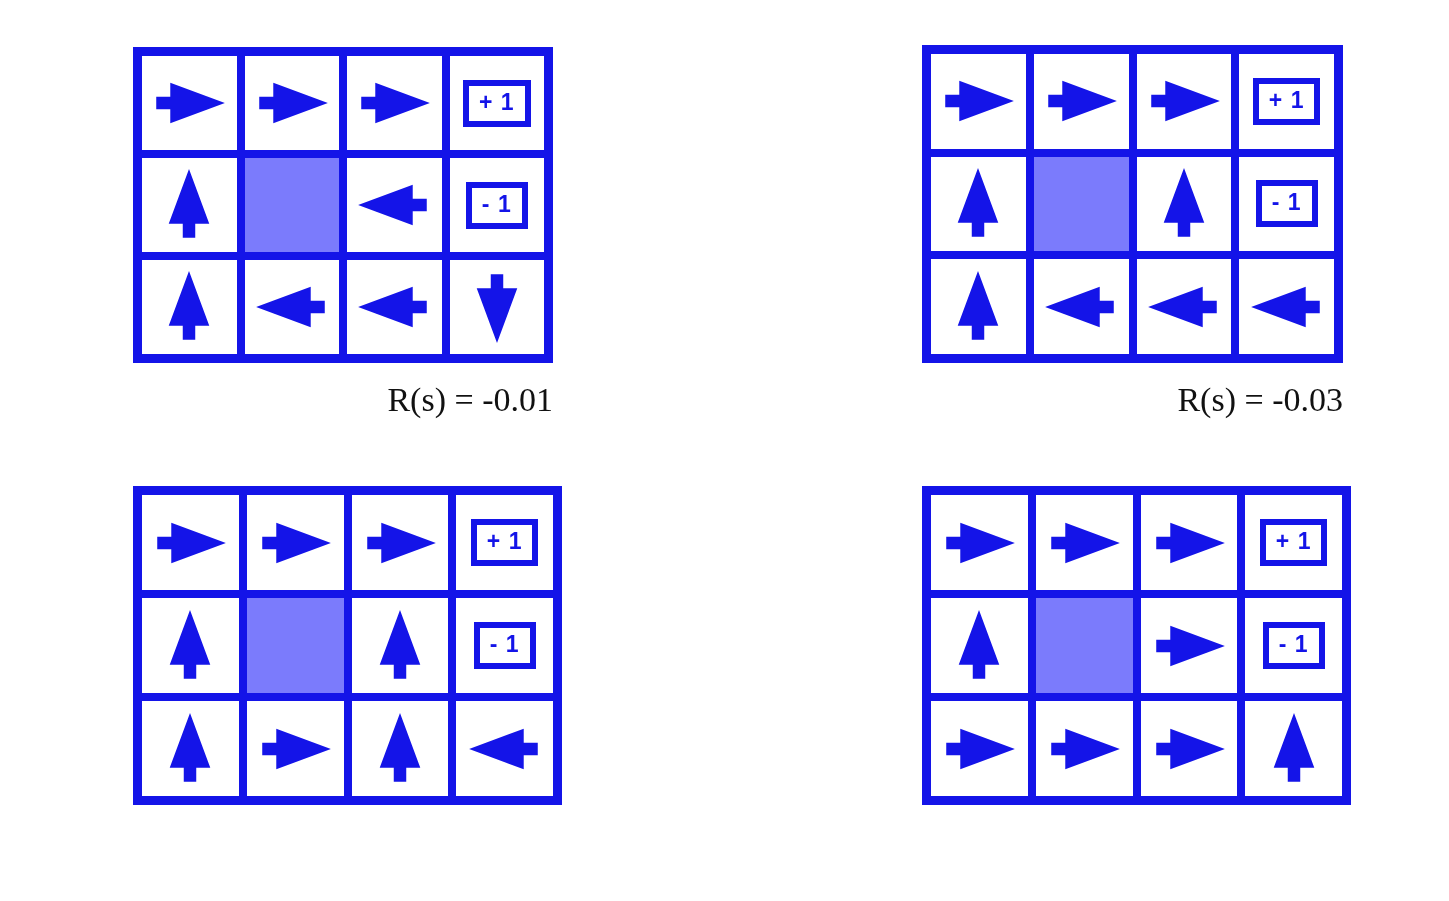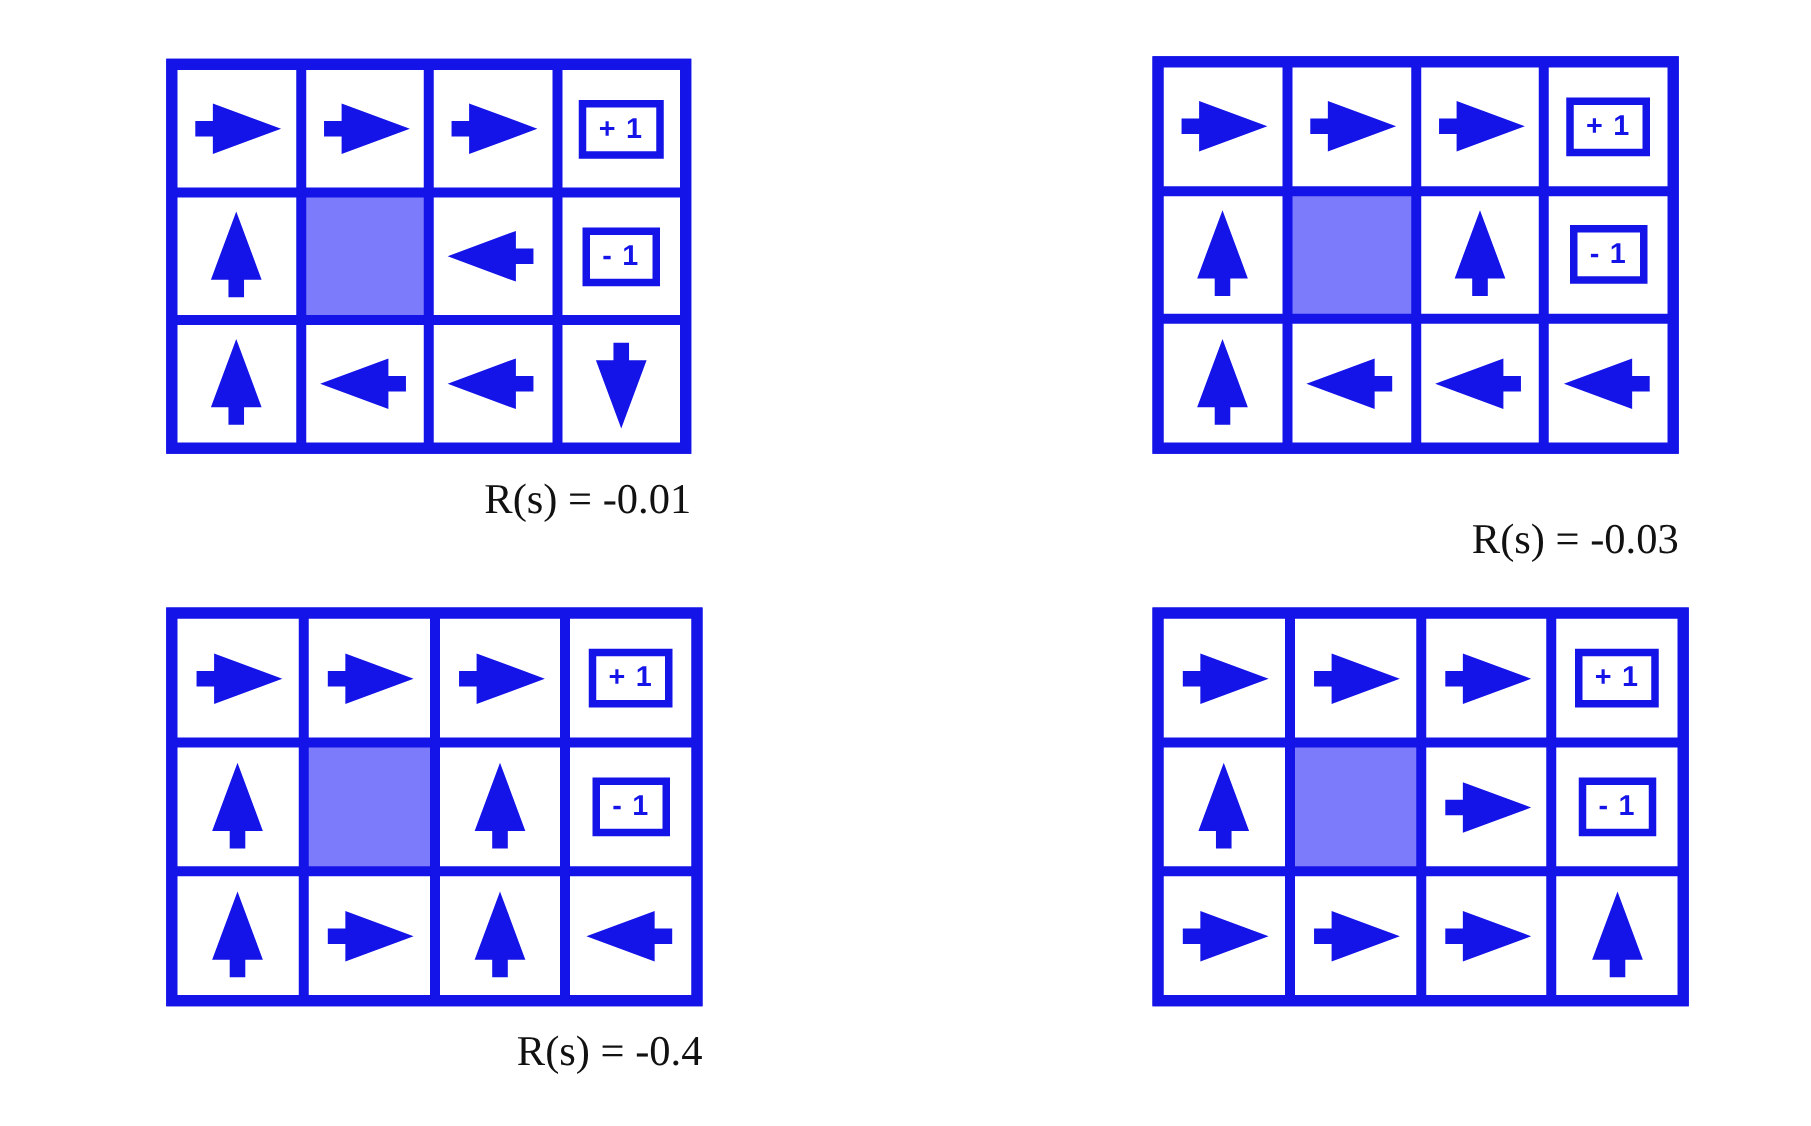--- a/index.html
+++ b/index.html
@@ -245,21 +245,21 @@
           </span>
         </div>
         <div class="cell">
           <span class="arrow dir-left">
             <svg width="78" height="78" viewBox="0 0 100 100" xmlns="http://www.w3.org/2000/svg" aria-hidden="true">
               <path class="arrow-fill" d="M 8,42 L 26,42 L 26,24 L 96,50 L 26,76 L 26,58 L 8,58 Z"></path>
             </svg>
           </span>
         </div>
       </div>
-    <div class="caption" style="top:336px;margin-top:32px;">R(s) = -0.03</div>
+    <div class="caption" style="top:336px;">R(s) = -0.03</div>
   </div>
 
   <div class="panel" style="left:133px; top:486px; width:429px; height:400px;">
     <div class="grid" style="width:429px; height:319px;">
         <div class="cell">
           <span class="arrow dir-right">
             <svg width="78" height="78" viewBox="0 0 100 100" xmlns="http://www.w3.org/2000/svg" aria-hidden="true">
               <path class="arrow-fill" d="M 8,42 L 26,42 L 26,24 L 96,50 L 26,76 L 26,58 L 8,58 Z"></path>
             </svg>
           </span>
@@ -325,21 +325,20 @@
           </span>
         </div>
         <div class="cell">
           <span class="arrow dir-left">
             <svg width="78" height="78" viewBox="0 0 100 100" xmlns="http://www.w3.org/2000/svg" aria-hidden="true">
               <path class="arrow-fill" d="M 8,42 L 26,42 L 26,24 L 96,50 L 26,76 L 26,58 L 8,58 Z"></path>
             </svg>
           </span>
         </div>
       </div>
-    <div class="caption" style="top:337px;">R(s) = -0.4</div>
   </div>
 
   <div class="panel" style="left:922px; top:486px; width:429px; height:400px;">
     <div class="grid" style="width:429px; height:319px;">
         <div class="cell">
           <span class="arrow dir-right">
             <svg width="78" height="78" viewBox="0 0 100 100" xmlns="http://www.w3.org/2000/svg" aria-hidden="true">
               <path class="arrow-fill" d="M 8,42 L 26,42 L 26,24 L 96,50 L 26,76 L 26,58 L 8,58 Z"></path>
             </svg>
           </span>

